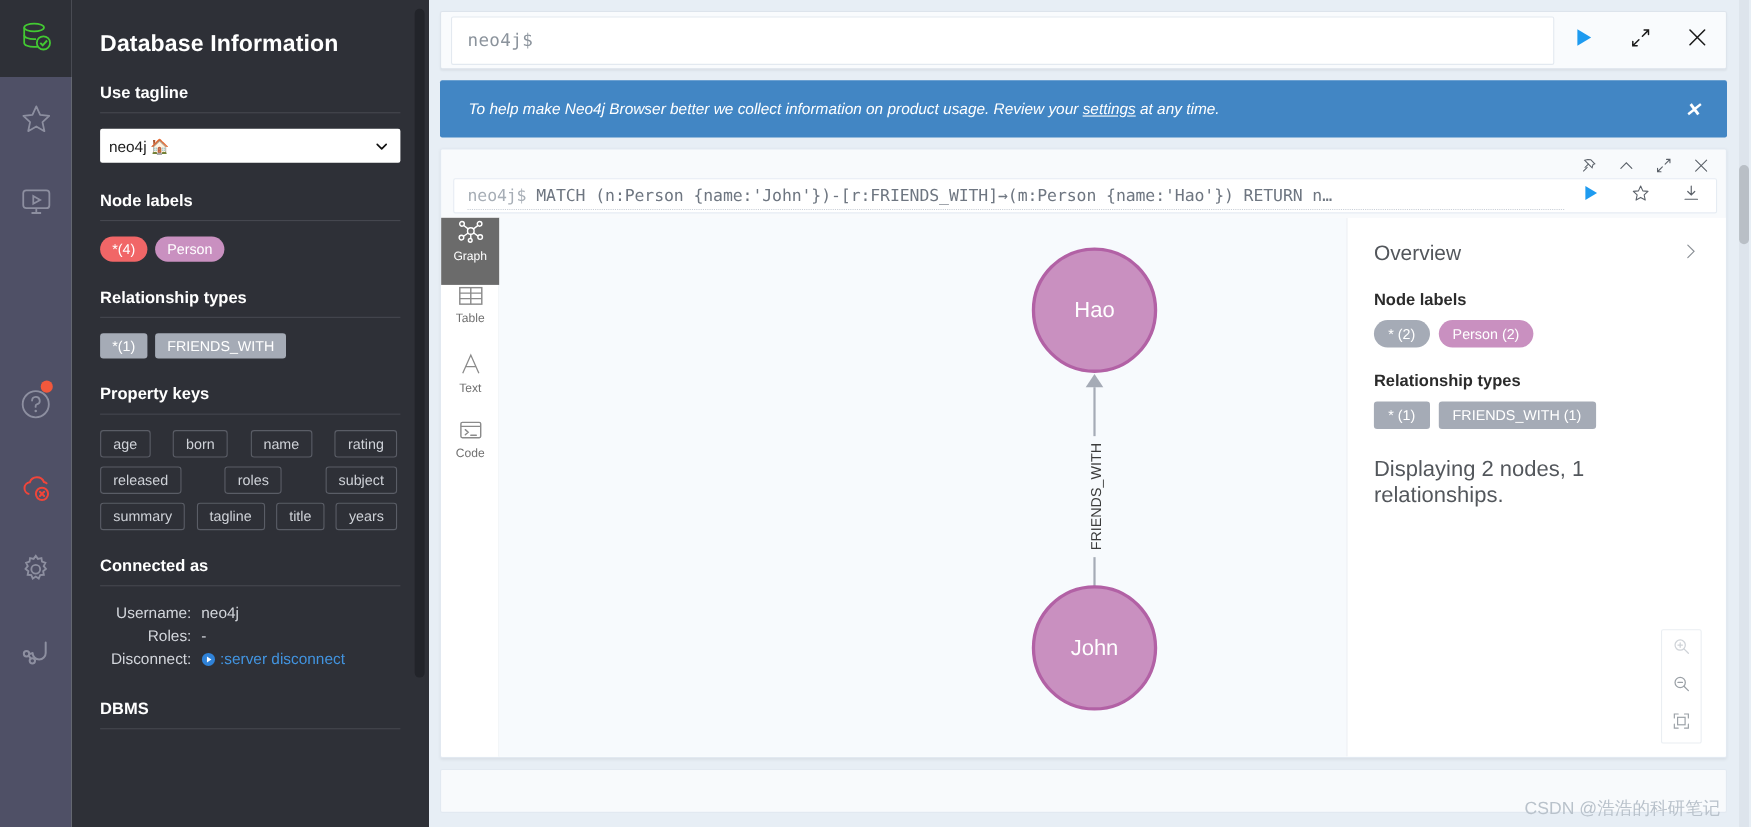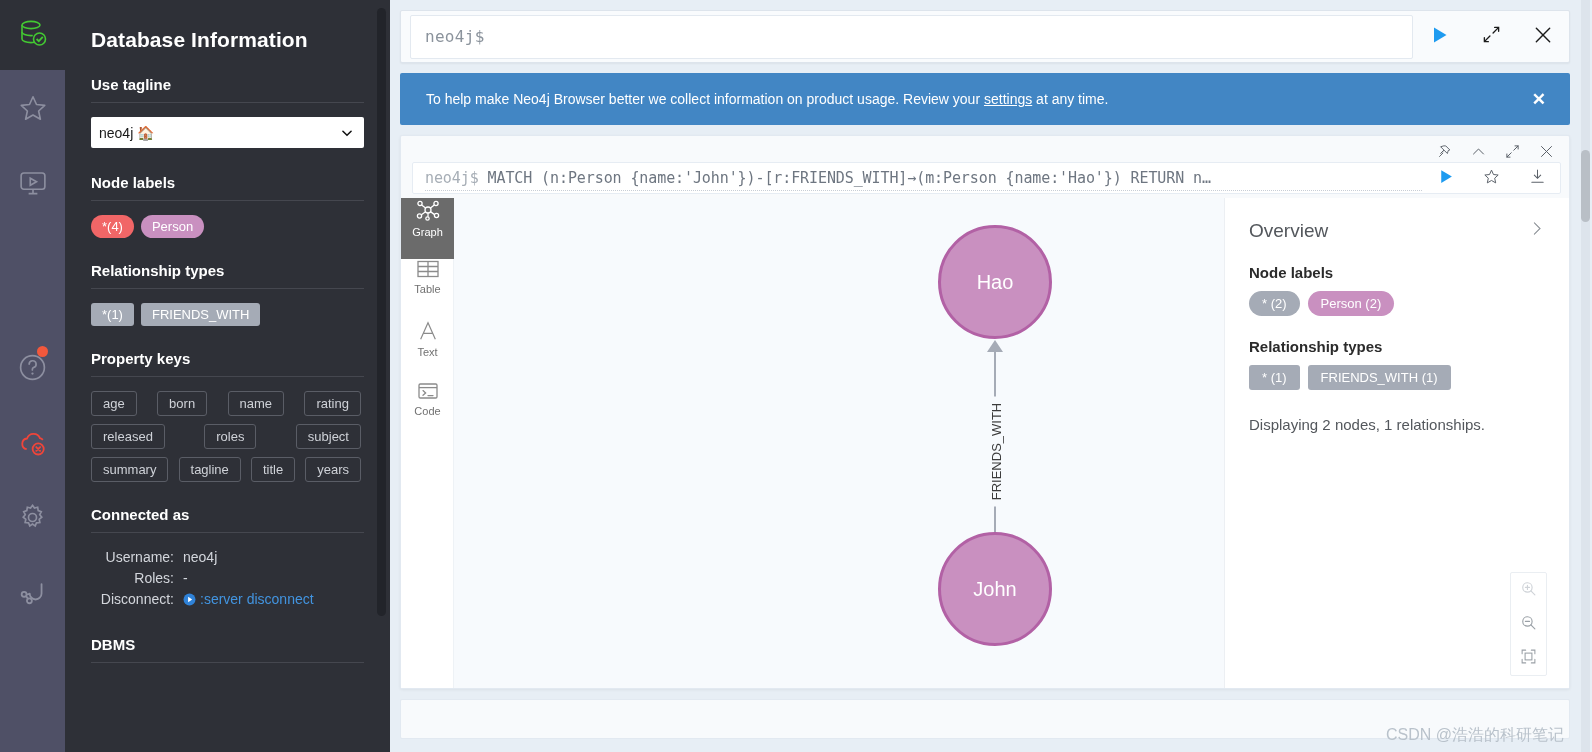--- a/index.html
+++ b/index.html
@@ -166,20 +166,21 @@
 
   
   .notif {
     margin-top: 10px;
     background: #4286c4;
     height: 52px;
     border-radius: 2px;
     display: flex; align-items: center;
     color: #fff; font-size: 14px;
     padding: 0 20px 0 26px;
+    font-style: italic;
   }
   .notif .txt { flex: 1 1 auto; }
   .notif .txt a { color: #fff; text-decoration: underline; }
   .notif .close {
     font-size: 17px; font-weight: bold; cursor: pointer; padding: 0 4px;
   }
 
   
   .frame {
     margin-top: 10px;
@@ -305,21 +306,21 @@
     margin: 22px 0 10px 0;
   }
   .ov-chips { display: flex; gap: 8px; flex-wrap: wrap; }
   .ov-chip {
     font-size: 13px; color: #fff; padding: 5px 13px;
     border-radius: 18px; cursor: pointer; line-height: 15px;
   }
   .ov-chip.gray { background: #a5abb6; }
   .ov-chip.pink { background: #c990c0; }
   .ov-chip.sq { border-radius: 3px; }
-  .ov-text { font-size: 15px; color: #53575c; margin-top: 26px; }
+  .ov-text { font-size: 20px; color: #53575c; margin-top: 26px; }
 
   
   .zoomctl {
     position: absolute;
     right: 22px; bottom: 12px;
     width: 37px;
     background: #fff;
     border: 1px solid #eaeef2;
     border-radius: 2px;
     z-index: 4;

